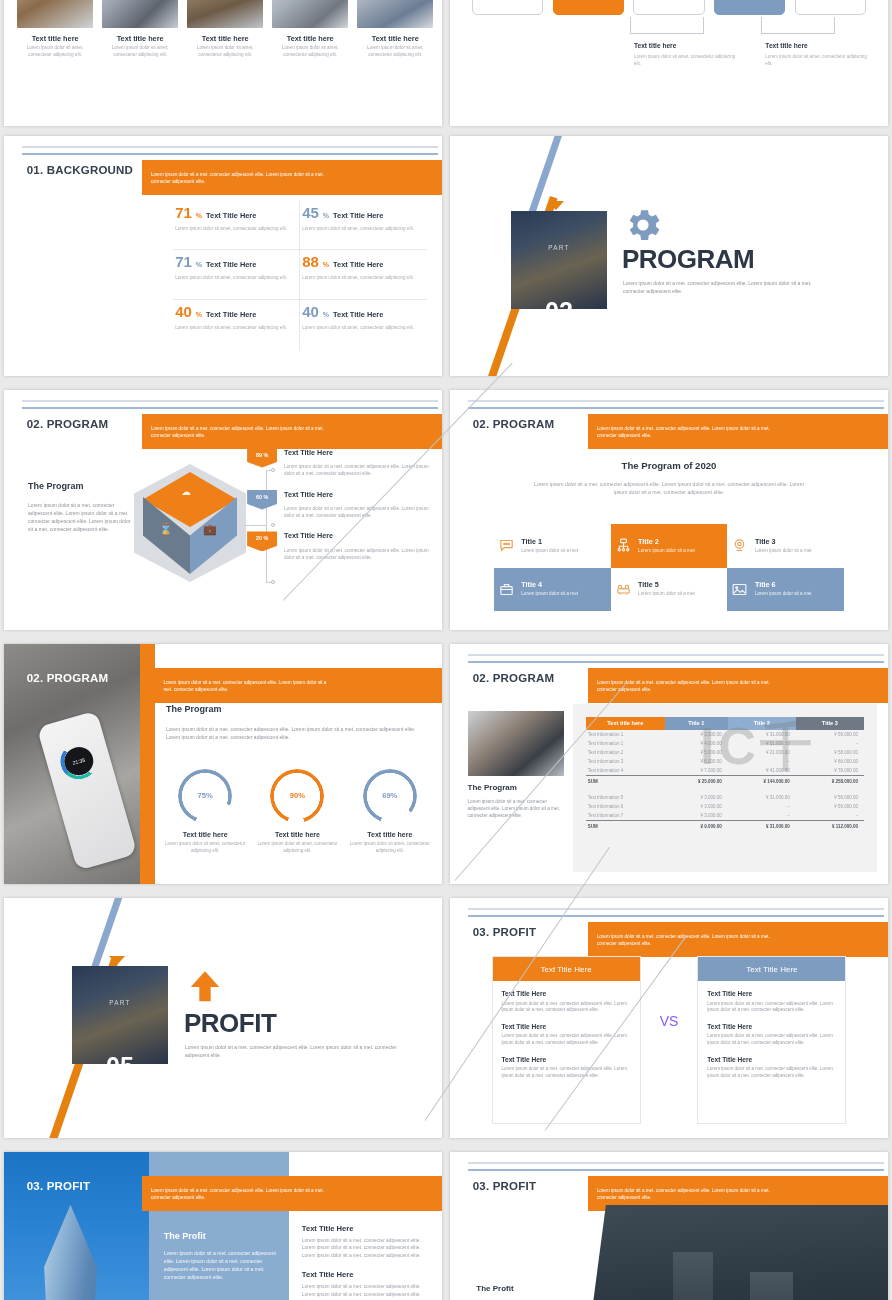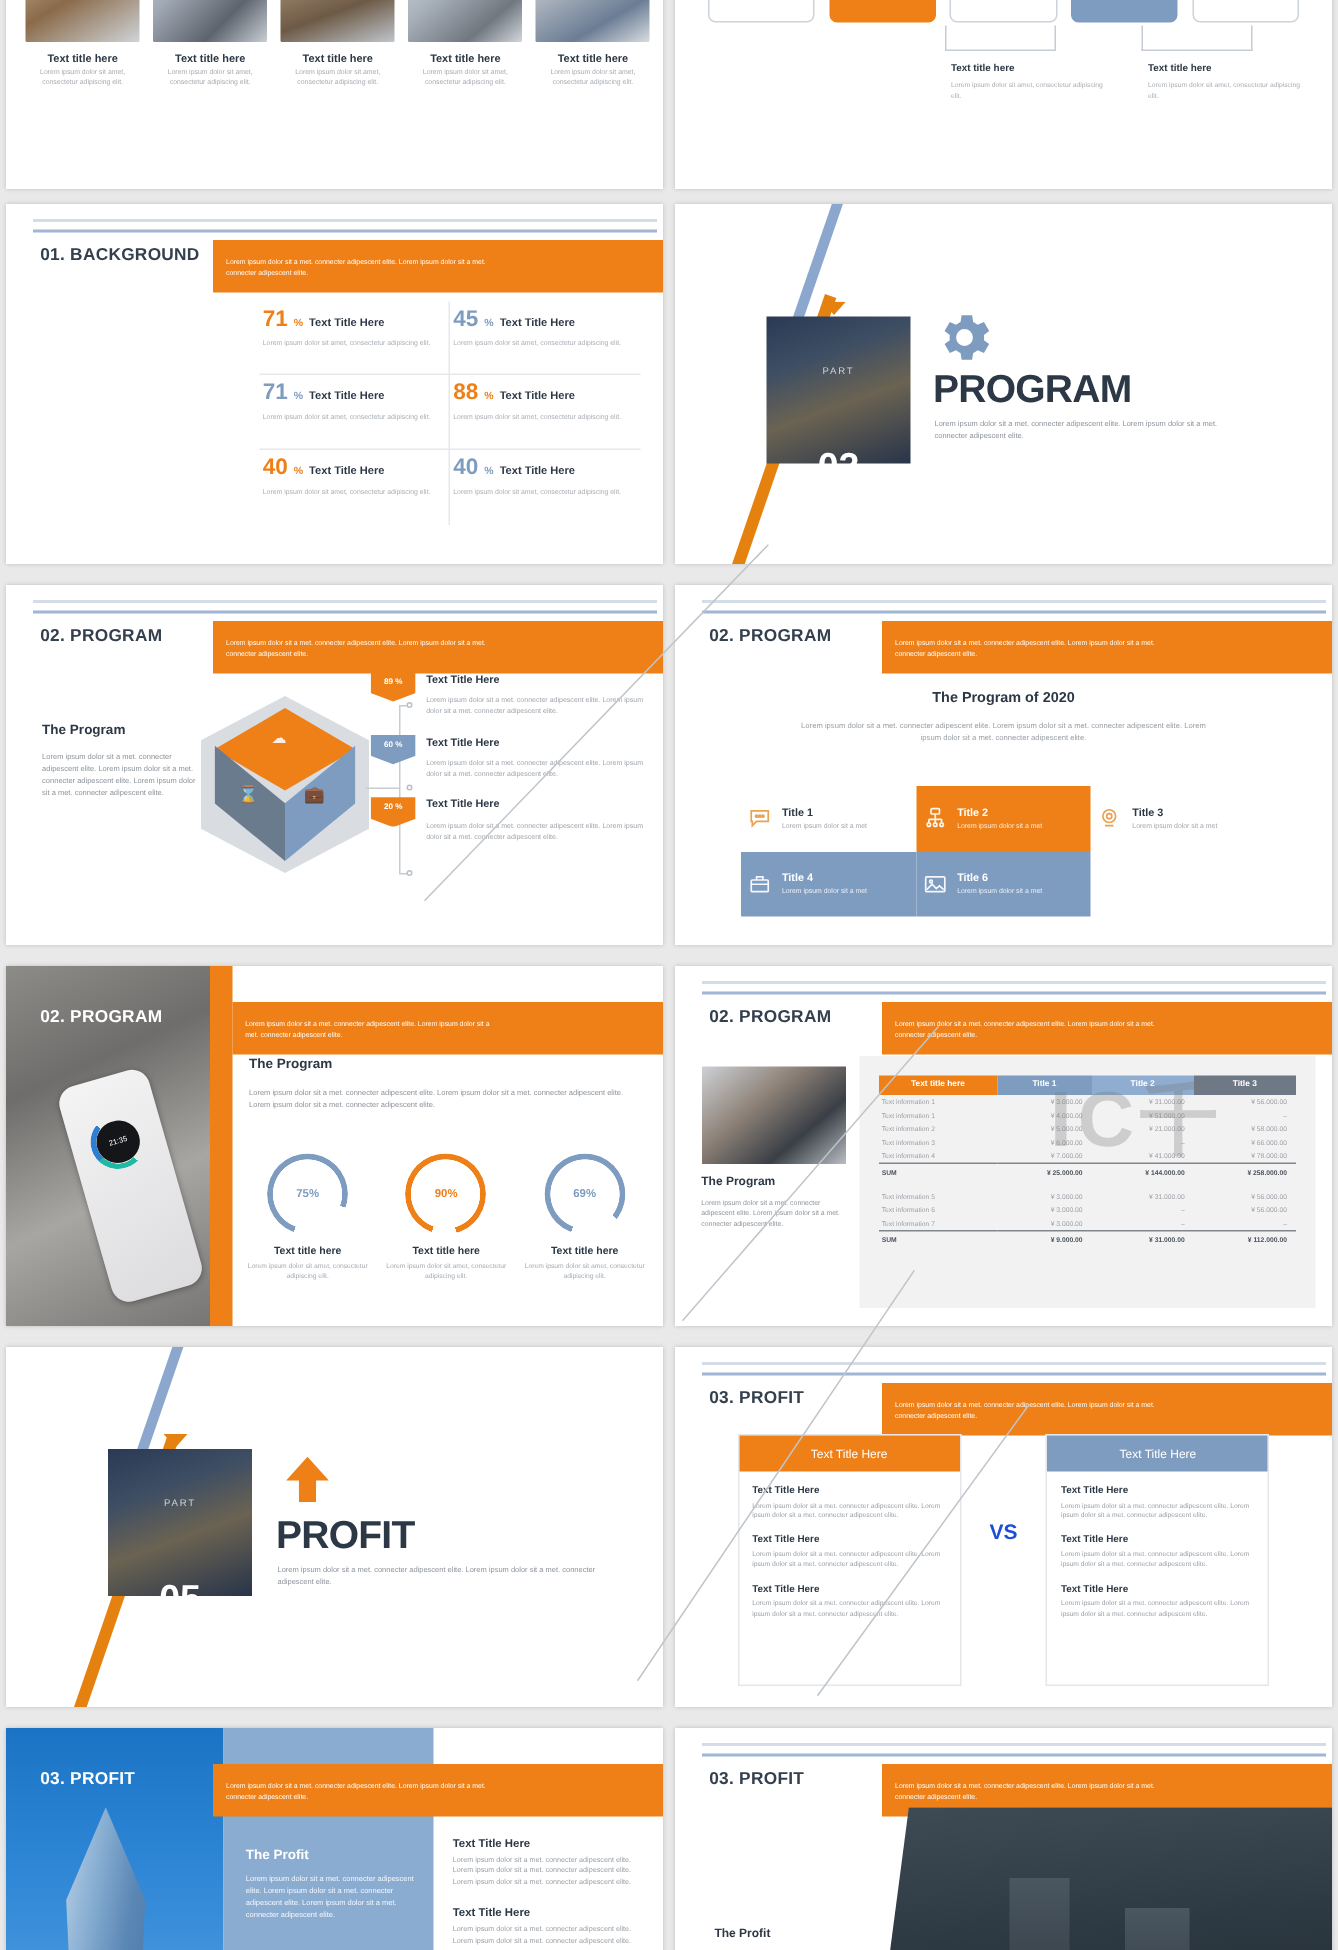--- a/index.html
+++ b/index.html
@@ -170,21 +170,21 @@
 
   
   .vs-col { position: absolute; top: 24%; bottom: 6%; width: 34%; border: 1px solid #e4e6e9; background: #fff; }
   .vs-col.left { left: 9.5%; } .vs-col.right { right: 9.5%; }
   .vs-head { height: 15%; display: flex; align-items: center; justify-content: center; color: #fff; font-size: 8px; }
   .vs-head.o { background: #ee8017; } .vs-head.b { background: #7e9cc0; }
   .vs-body { padding: 6% 6% 0; }
   .vs-body h5 { font-size: 6.6px; font-weight: bold; color: #2c3845; margin-top: 7%; }
   .vs-body h5:first-child { margin-top: 0; }
   .vs-body p { margin-top: 2.5%; font-size: 4.5px; color: #9ba1a8; line-height: 1.5; }
-  .vs-mark { position: absolute; left: 0; right: 0; top: 48%; text-align: center; font-size: 14px; font-weight: bold; color: #1d4ed8; }
+  .vs-mark { position: absolute; left: 0; right: 0; top: 48%; text-align: center; font-size: 14px; font-weight: normal; color: #8b5cf6; }
 
   
   .bt-left { position: absolute; left: 0; top: 0; width: 33%; height: 100%;
     background: linear-gradient(180deg,#1a73c4 0%,#2f87d6 40%,#5ca5e3 100%); }
   .bt-tower { position: absolute; left: 22%; top: 22%; width: 48%; height: 86%;
     background: linear-gradient(100deg,#cfdcea 0%,#8fb4d6 30%,#5b87b5 60%,#3f6f9f 100%);
     clip-path: polygon(50% 0, 88% 30%, 78% 100%, 22% 100%, 12% 30%); }
   .bt-mid { position: absolute; left: 33%; top: 0; width: 32%; height: 100%; background: #8bacd1; }
   .bt-mid-body { position: absolute; left: 36.5%; width: 26%; top: 33%; }
   .bt-mid-body h3 { font-size: 9px; font-weight: bold; color: #fff; }
@@ -486,20 +486,33 @@
             <svg width="17" height="17" viewBox="0 0 24 24" fill="none" stroke="currentColor" stroke-width="1.6">
                 <rect x="4" y="8" width="16" height="11" rx="1"></rect>
                 <path d="M9 8V5h6v3M4 12h16"></path>
               </svg>
           </span>
           <div>
               <h5>Title 4</h5>
               <p>Lorem ipsum dolor sit a met</p>
             </div>
         </div>
+        <div class="tile">
+          <span class="tico">
+            <svg width="17" height="17" viewBox="0 0 24 24" fill="none" stroke="currentColor" stroke-width="1.6">
+                <path d="M5 11V8a2 2 0 014 0v3h6V8a2 2 0 014 0v3"></path>
+                <rect x="4" y="11" width="16" height="6" rx="1.5"></rect>
+                <path d="M7 17v2M17 17v2"></path>
+              </svg>
+          </span>
+          <div>
+              <h5>Title 5</h5>
+              <p>Lorem ipsum dolor sit a met</p>
+            </div>
+        </div>
         <div class="tile fill-b">
           <span class="tico">
             <svg width="17" height="17" viewBox="0 0 24 24" fill="none" stroke="currentColor" stroke-width="1.6">
                 <rect x="3" y="5" width="18" height="14" rx="1"></rect>
                 <circle cx="8" cy="9.5" r="1.3"></circle>
                 <path d="M4 17l5-5 4 4 3-2.5 4 3.5"></path>
               </svg>
           </span>
           <div>
               <h5>Title 6</h5>

